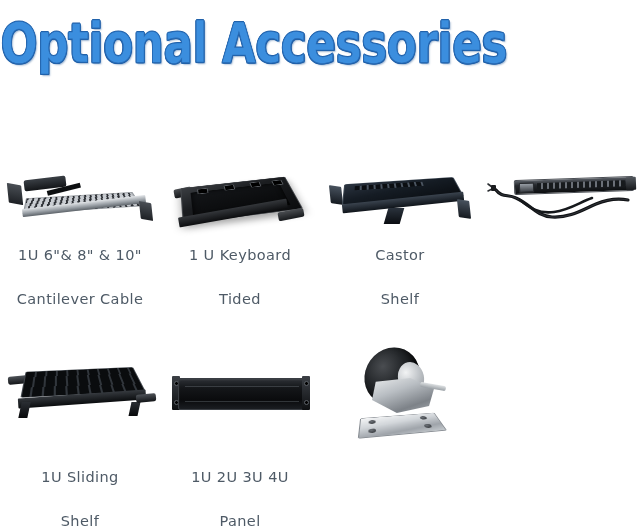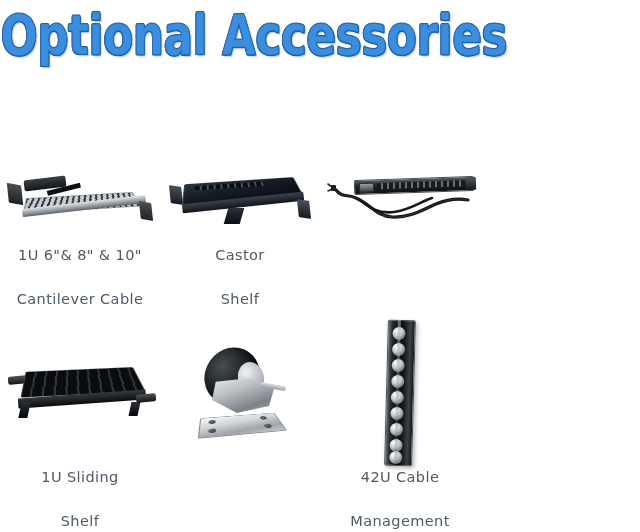--- a/index.html
+++ b/index.html
@@ -13,21 +13,21 @@
     height: 532px;
     overflow: hidden;
     font-family: "Liberation Sans", sans-serif;
     position: relative;
   }
 
   
   .title-wrap {
     position: absolute;
     left: 0;
-    top: 0;
+    top: 8px;
     width: 508px;
     height: 70px;
     display: flex;
     align-items: center;
     justify-content: center;
     overflow: hidden;
   }
   .title {
     font-family: "DejaVu Sans", sans-serif;
     font-weight: 700;
@@ -481,20 +481,40 @@
         <div class="cl-front"></div>
         <div class="cl-earR"></div>
       </div>
     </div>
     <div class="caption">
       <span>1U  6"&amp; 8" &amp; 10"</span><br>
       <span>Cantilever Cable</span>
     </div>
   </div>
 
+  <div class="cell">
+    <div class="art">
+      <div class="kbtray">
+        <div class="kb-rail kb-railL"></div>
+        <div class="kb-body">
+          <div class="kb-inner"></div>
+          <div class="kb-hole" style="left:16px; top:4px;"></div>
+          <div class="kb-hole" style="left:44px; top:3px;"></div>
+          <div class="kb-hole" style="left:72px; top:3px;"></div>
+          <div class="kb-hole" style="left:96px; top:4px;"></div>
+        </div>
+        <div class="kb-lip"></div>
+        <div class="kb-rail kb-railR"></div>
+      </div>
+    </div>
+    <div class="caption">
+      <span>1 U Keyboard</span><br>
+      <span>Tided</span>
+    </div>
+  </div>
 
   <div class="cell">
     <div class="art">
       <div class="fixshelf">
         <div class="fx-ear fx-earL"></div>
         <div class="fx-top">
           <div class="fx-slots"></div>
         </div>
         <div class="fx-front"></div>
         <div class="fx-foot"></div>
@@ -542,54 +562,54 @@
         <div class="ss-legR"></div>
         <div class="ss-rail ss-railR"></div>
       </div>
     </div>
     <div class="caption">
       <span>1U Sliding</span><br>
       <span>Shelf</span>
     </div>
   </div>
 
+  <div class="cell">
+    <div class="art">
+      <div class="blankpanel">
+        <div class="bp-ear bp-earL">
+          <div class="bp-hole" style="left:2px; top:5px;"></div>
+          <div class="bp-hole" style="left:2px; top:24px;"></div>
+        </div>
+        <div class="bp-body">
+          <div class="bp-groove" style="top:7px;"></div>
+          <div class="bp-groove" style="top:22px;"></div>
+        </div>
+        <div class="bp-ear bp-earR">
+          <div class="bp-hole" style="left:2px; top:5px;"></div>
+          <div class="bp-hole" style="left:2px; top:24px;"></div>
+        </div>
+      </div>
+    </div>
+    <div class="caption">
+      <span>1U 2U 3U 4U</span><br>
+      <span>Panel</span>
+    </div>
+  </div>
 
   <div class="cell">
     <div class="art">
       <div class="castor">
         <div class="ct-wheel"></div>
         <div class="ct-hub"></div>
         <div class="ct-fork"></div>
         <div class="ct-stem"></div>
         <div class="ct-plate">
           <div class="ct-ph" style="left:8px; top:5px;"></div>
           <div class="ct-ph" style="left:62px; top:5px;"></div>
           <div class="ct-ph" style="left:8px; top:21px;"></div>
           <div class="ct-ph" style="left:62px; top:21px;"></div>
         </div>
       </div>
     </div>
   </div>
 
-  <div class="cell">
-    <div class="art">
-      <div class="cablemgmt">
-        <div class="cm-bar">
-          <div class="cm-ring" style="top:6px;"></div>
-          <div class="cm-ring" style="top:22px;"></div>
-          <div class="cm-ring" style="top:38px;"></div>
-          <div class="cm-ring" style="top:54px;"></div>
-          <div class="cm-ring" style="top:70px;"></div>
-          <div class="cm-ring" style="top:86px;"></div>
-          <div class="cm-ring" style="top:102px;"></div>
-          <div class="cm-ring" style="top:118px;"></div>
-          <div class="cm-ring" style="top:130px;"></div>
-        </div>
-        <div class="cm-edge"></div>
-      </div>
-    </div>
-    <div class="caption">
-      <span>42U Cable</span><br>
-      <span>Management</span>
-    </div>
-  </div>
 
 </div>
 
 </body></html>

